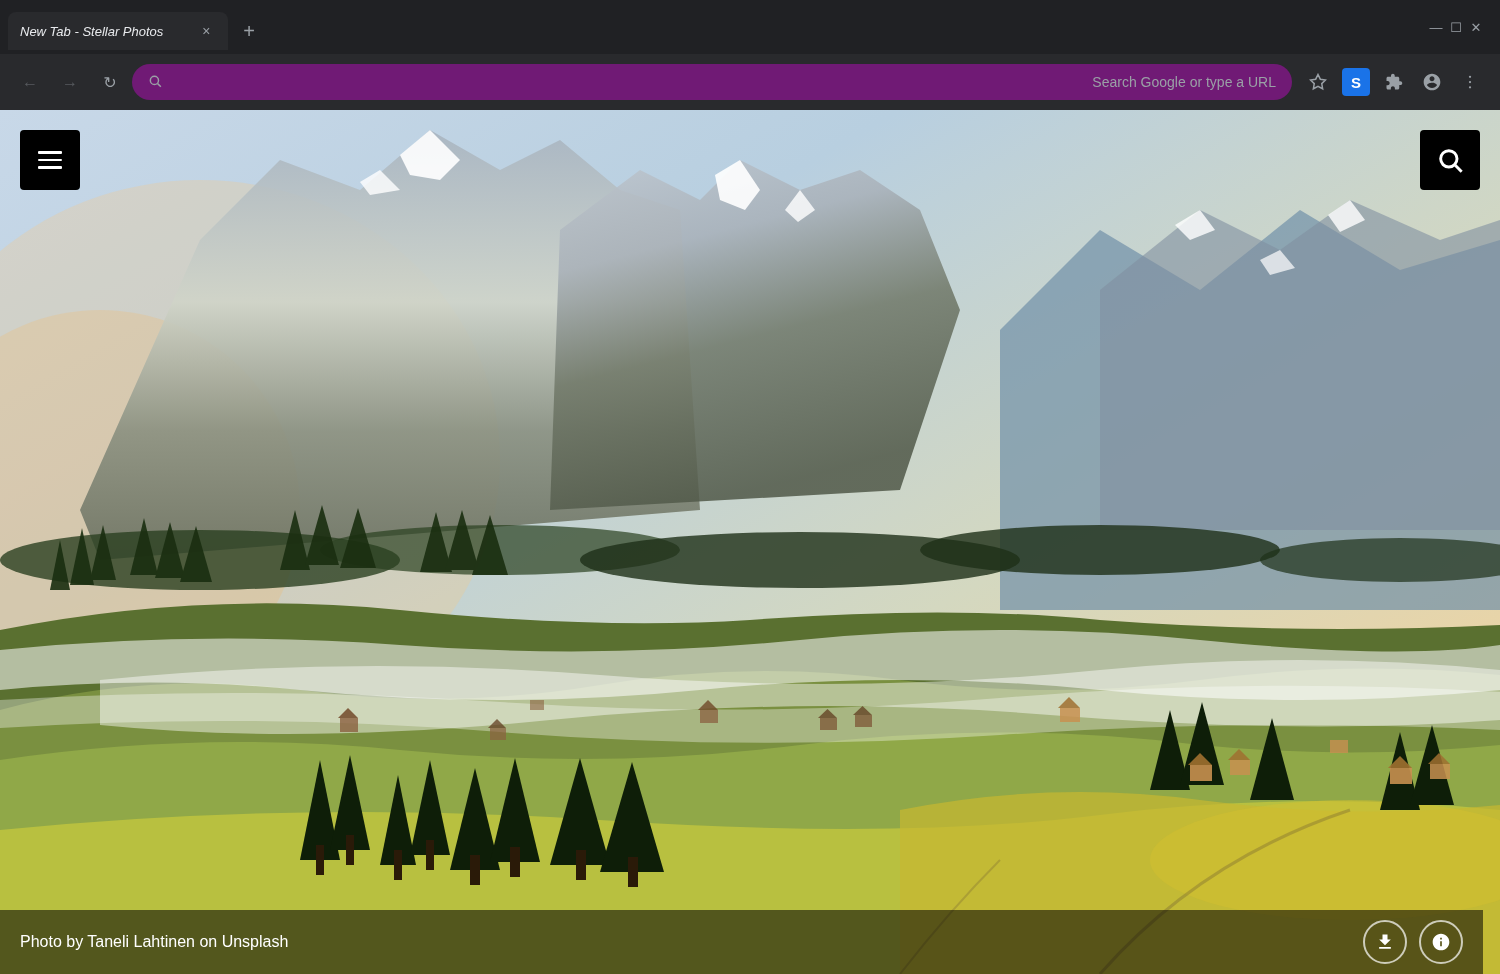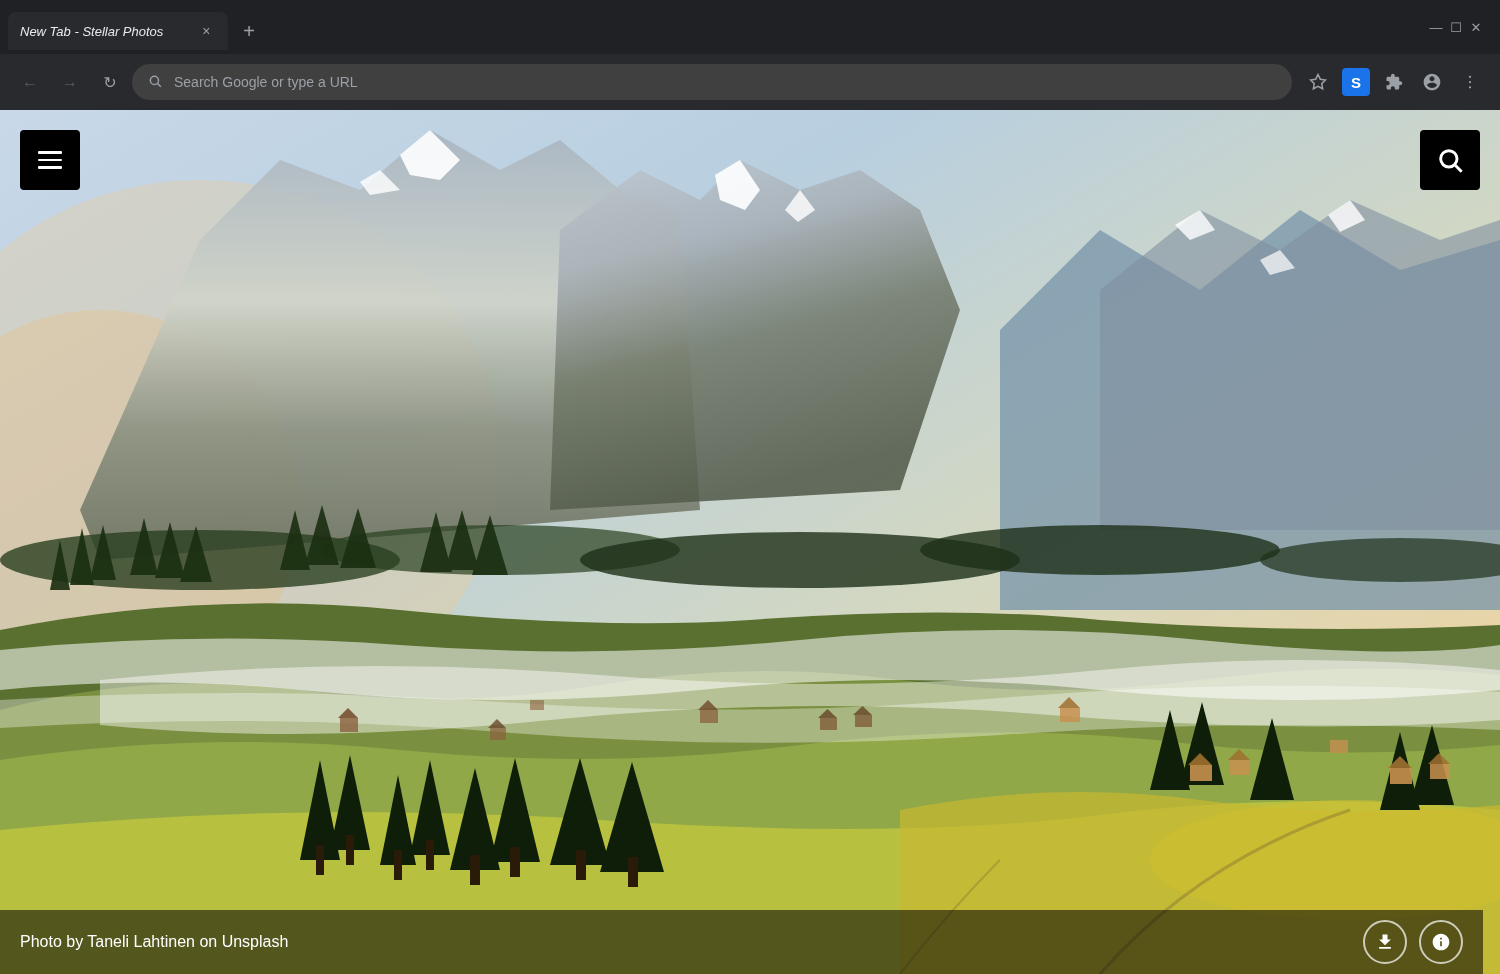--- a/index.html
+++ b/index.html
@@ -114,27 +114,28 @@
       cursor: pointer;
       color: #9aa0a6;
       font-size: 16px;
       flex-shrink: 0;
     }
     .nav-btn.disabled { opacity: 0.4; cursor: default; }
 
     .omnibox {
       flex: 1;
       height: 36px;
-      background: #404040;
+      background: #701a75;
       border-radius: 18px;
       display: flex;
       align-items: center;
       padding: 0 16px;
       gap: 12px;
       cursor: text;
+      text-align: right;
     }
 
     .omnibox-search-icon {
       color: #9aa0a6;
       font-size: 14px;
       flex-shrink: 0;
     }
 
     .omnibox-text {
       color: #9aa0a6;

